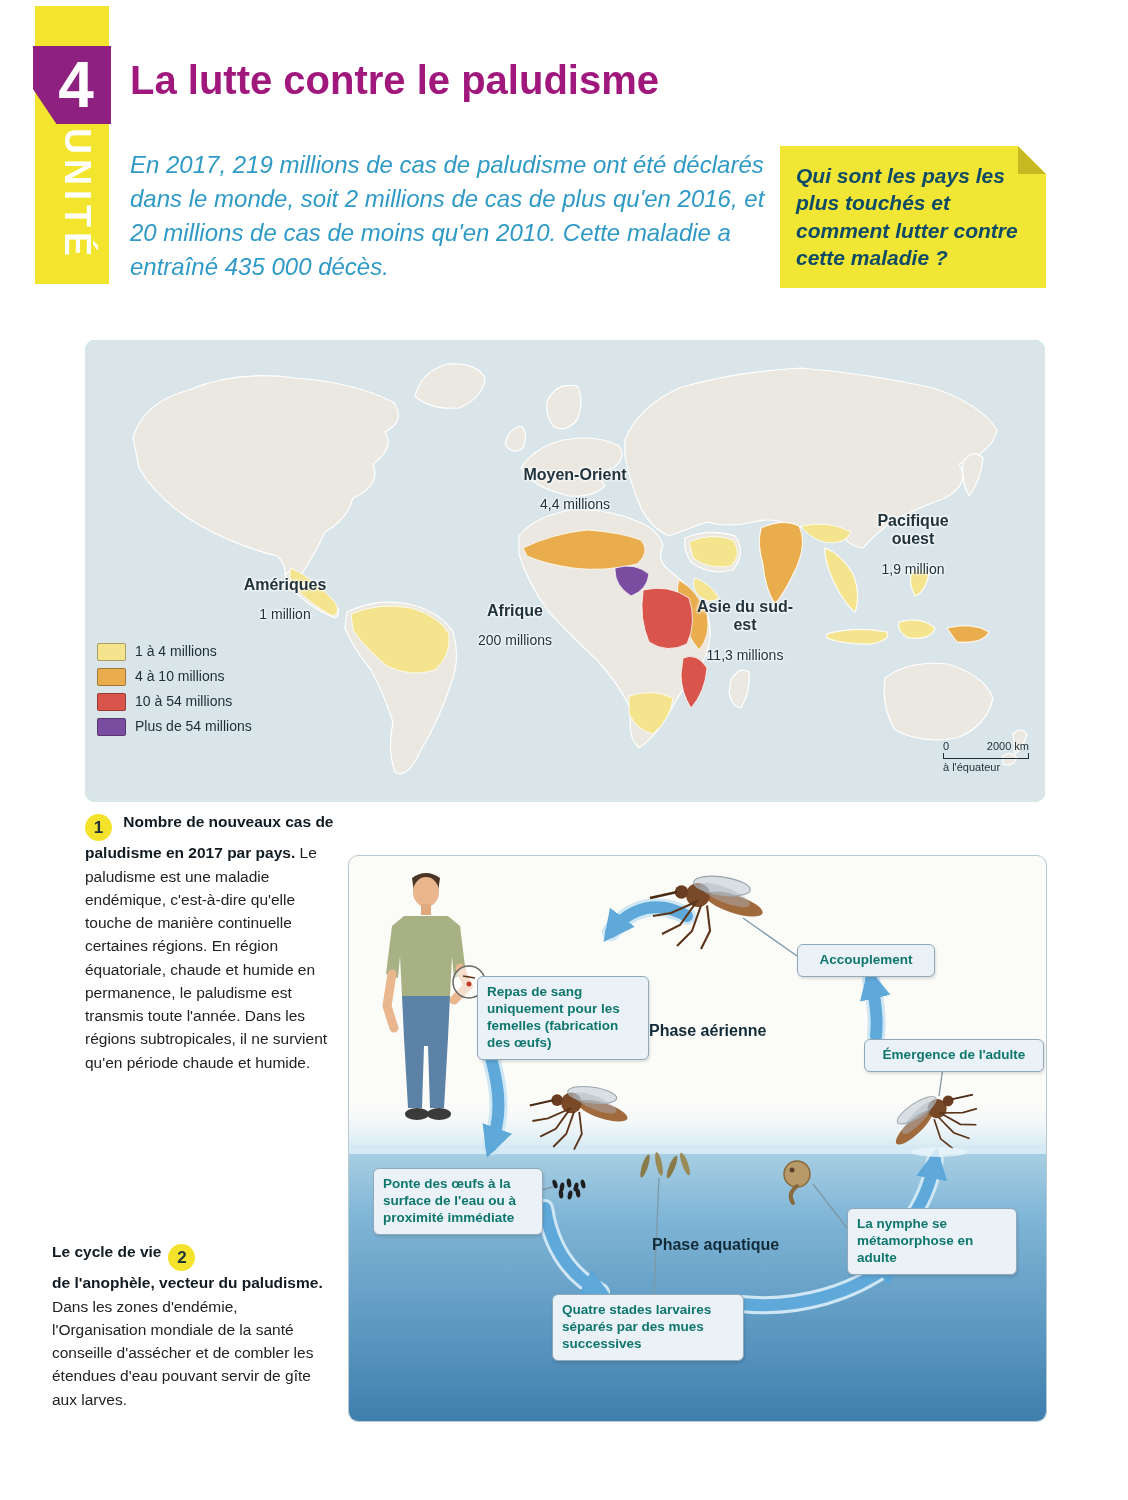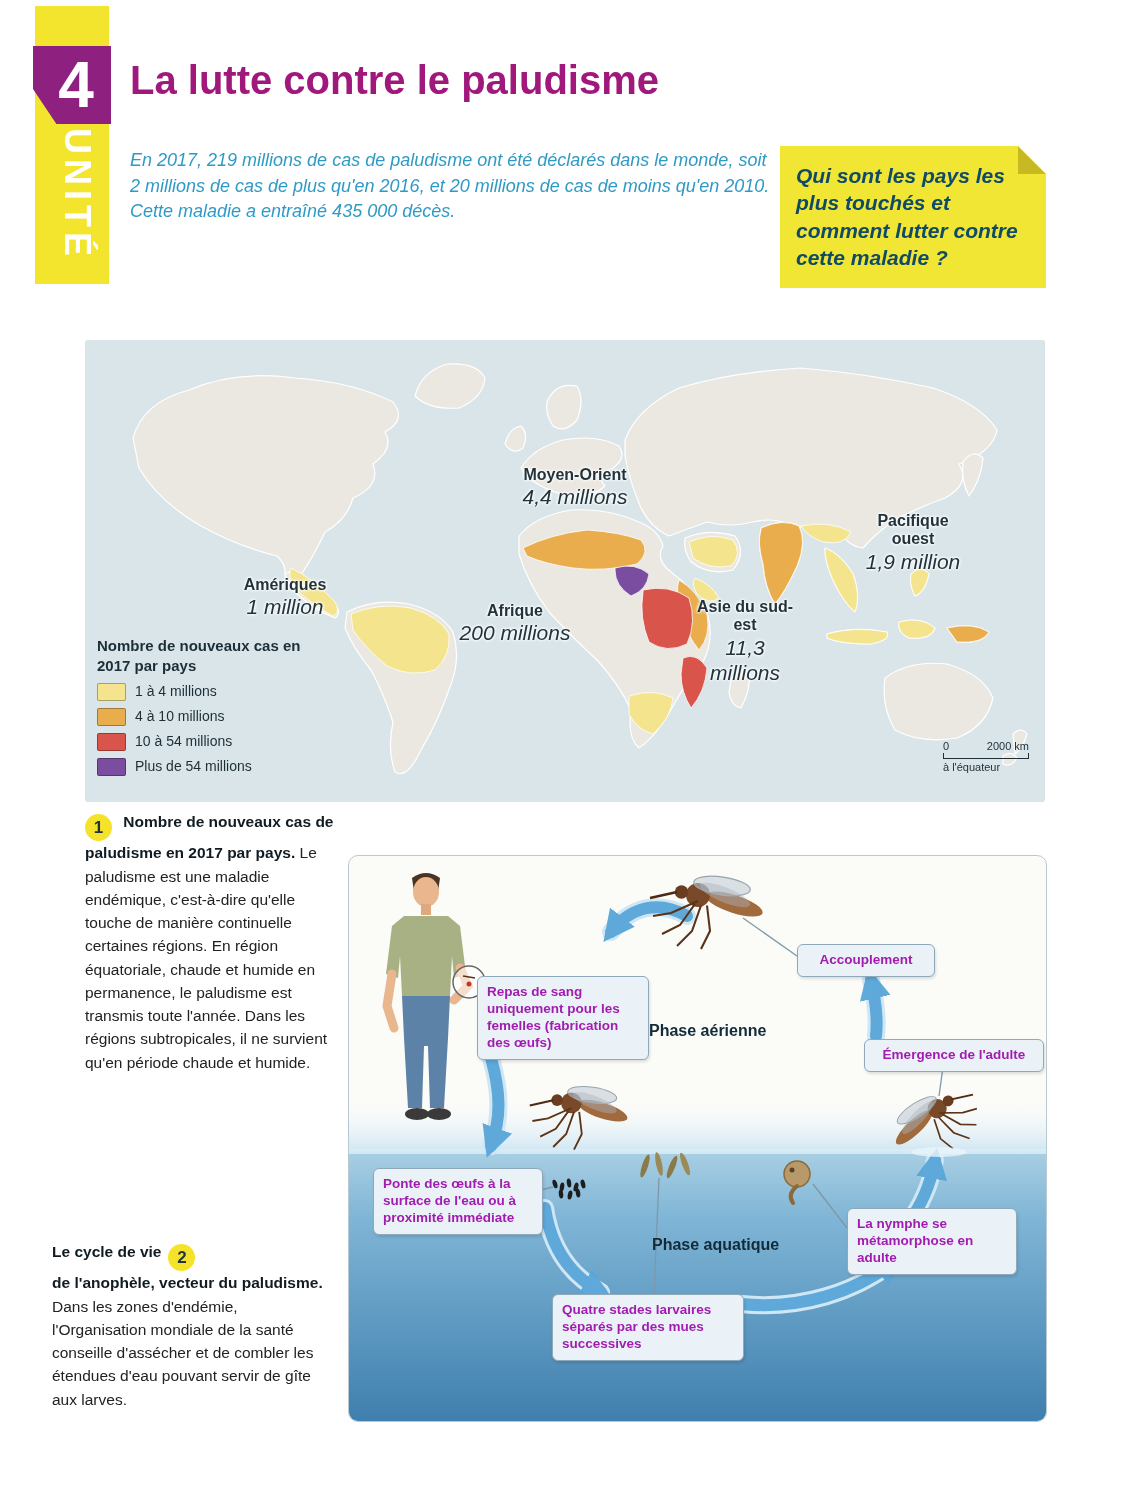--- a/index.html
+++ b/index.html
@@ -9,42 +9,42 @@
   
   .unit-strip{position:absolute;left:35px;top:6px;width:74px;height:278px;background:#f3e52e;}
   .unit-vertical{position:absolute;left:98px;top:128px;transform:rotate(90deg);transform-origin:0 0;
         font-size:36px;font-weight:700;letter-spacing:5px;color:#ffffff;white-space:nowrap;}
   .unit-badge{position:absolute;left:33px;top:46px;width:78px;height:78px;background:#8e2180;
         clip-path:polygon(0 0,100% 0,100% 100%,30% 100%,0 55%);
         display:flex;align-items:center;justify-content:center;}
   .unit-badge span{color:#fff;font-size:64px;font-weight:700;line-height:1;margin-left:8px;}
   .title{position:absolute;left:130px;top:58px;margin:0;font-size:40px;font-weight:700;color:#a1187c;}
   .intro{position:absolute;left:130px;top:148px;width:648px;margin:0;font-style:italic;font-weight:500;
-        font-size:18px;line-height:1.42;color:#2f9ac6;}
+        font-size:24px;line-height:1.42;color:#2f9ac6;}
   .sticky{position:absolute;left:780px;top:146px;width:266px;height:142px;background:#f2e635;
         clip-path:polygon(0 0,calc(100% - 28px) 0,100% 28px,100% 100%,0 100%);
         box-shadow:2px 3px 6px rgba(0,0,0,.18);}
   .sticky-fold{position:absolute;top:0;right:0;width:28px;height:28px;background:#c7b922;
         clip-path:polygon(0 0,100% 100%,0 100%);}
   .sticky p{margin:0;padding:16px 14px 0 16px;font-size:21px;font-weight:700;font-style:italic;
         line-height:1.3;color:#0f4b66;}
 
   
   .map-panel{position:absolute;left:85px;top:340px;width:960px;height:462px;background:#86efac;
-        border-radius:4px;overflow:hidden;}
+        border-radius:10px;overflow:hidden;}
   .map-svg{position:absolute;inset:0;width:100%;height:100%;}
   .land{fill:#ebe8e1;stroke:#ffffff;stroke-width:1.2;stroke-linejoin:round;}
   .lc1{fill:#f4e48d;stroke:#ffffff;stroke-width:.8;}
   .lc2{fill:#e9ad4e;stroke:#ffffff;stroke-width:.8;}
   .lc3{fill:#d9544a;stroke:#ffffff;stroke-width:.8;}
   .lc4{fill:#7b4da1;stroke:#ffffff;stroke-width:.8;}
   .map-label{position:absolute;text-align:center;color:#21333c;
         text-shadow:0 0 3px #fff,0 0 3px #fff,0 0 4px #fff;}
   .ml-name{font-weight:700;font-size:16px;line-height:1.15;}
-  .ml-value{font-style:italic;font-size:21px;line-height:1.2;}
+  .ml-value{font-size:14px;line-height:1.2;margin-top:12px;}
   .legend{position:absolute;left:12px;top:296px;width:232px;}
   .legend-title{font-weight:700;font-size:15px;line-height:1.3;color:#1d2e37;margin-bottom:8px;}
   .legend-item{display:flex;gap:9px;margin:7px 0;font-size:14px;color:#1d2e37;}
   .legend-item .sw{display:inline-block;width:27px;height:16px;border:1px solid rgba(0,0,0,.3);border-radius:2px;}
   .scale{position:absolute;left:858px;top:400px;width:86px;font-size:11px;color:#1d2e37;}
   .scale-top{display:flex;justify-content:space-between;margin-bottom:1px;}
   .scale-bar{height:5px;border-left:1px solid #1d2e37;border-right:1px solid #1d2e37;
         border-bottom:1px solid #1d2e37;}
   .scale-note{margin-top:2px;}
 
@@ -61,21 +61,21 @@
   .pagenum{position:absolute;left:30px;top:1520px;font-size:12px;color:#ec4899;}
 
   
   .diagram{position:absolute;left:348px;top:855px;width:697px;height:565px;background:#fbfbf8;
         border:1px solid #b9c9d4;border-radius:10px;overflow:hidden;}
   .cyc-svg{position:absolute;inset:0;width:100%;height:100%;}
   .arrow-under{fill:none;stroke:#cfe6f4;stroke-width:18;stroke-linecap:round;}
   .arrow{fill:none;stroke:#58a6d8;stroke-width:12;stroke-linecap:round;opacity:.95;}
   .leader{stroke:#7d98a8;stroke-width:1.3;fill:none;}
   .cyc-box{position:absolute;background:#eaf2f7;border:1px solid #8fa9ba;border-radius:6px;
-        padding:7px 9px;font-size:13.5px;font-weight:700;line-height:1.25;color:#a21caf;
+        padding:7px 9px;font-size:13.5px;font-weight:700;line-height:1.25;color:#0f766e;
         box-shadow:1px 2px 3px rgba(0,0,0,.12);}
   .cyc-phase{position:absolute;font-size:16px;font-weight:700;color:#122b38;}
 </style>
 </head>
 <body>
 
 <div class="page">
 
   <div class="unit-strip"></div>
   <div class="unit-vertical">UNITÉ</div>
@@ -159,21 +159,20 @@
     <div class="map-label" style="left:365px;top:262px;width:130px;">
       <div class="ml-name">Afrique</div>
       <div class="ml-value">200 millions</div>
     </div>
     <div class="map-label" style="left:612px;top:258px;width:96px;">
       <div class="ml-name">Asie du sud-est</div>
       <div class="ml-value">11,3 millions</div>
     </div>
 
     <div class="legend">
-      <div class="legend-title">Nombre de nouveaux cas en 2017 par pays</div>
       <div class="legend-item">
         <span class="sw" style="background: rgb(244, 228, 141);"></span>
         <span>1 à 4 millions</span>
       </div>
       <div class="legend-item">
         <span class="sw" style="background: rgb(233, 173, 78);"></span>
         <span>4 à 10 millions</span>
       </div>
       <div class="legend-item">
         <span class="sw" style="background: rgb(217, 84, 74);"></span>

